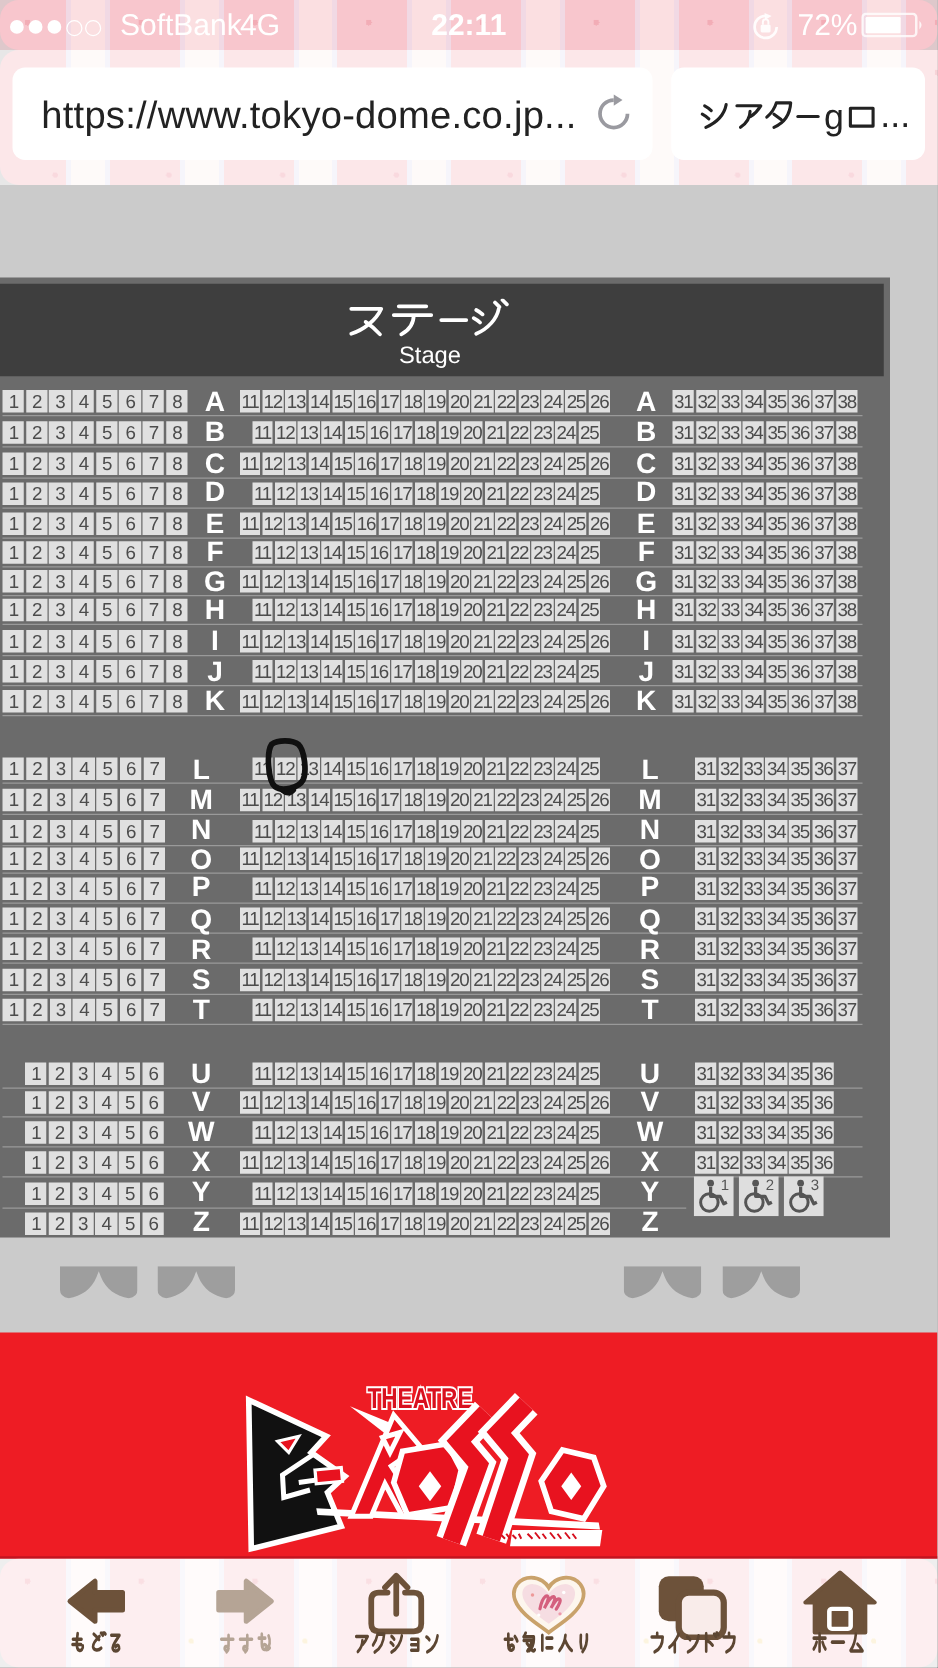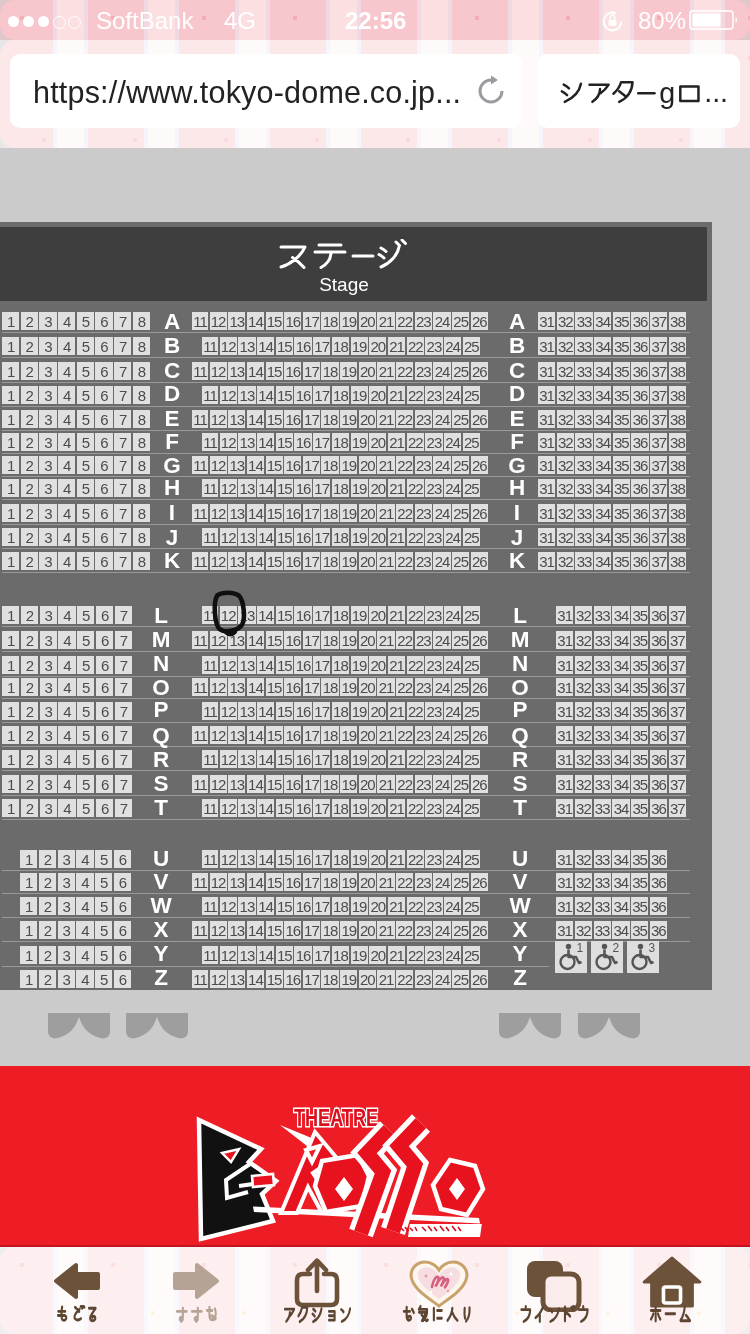--- a/index.html
+++ b/index.html
@@ -56,32 +56,32 @@
       <div class="ov"></div>
 
   <span class="sdot" style="left:8px;background:#fff"></span>
   <span class="sdot" style="left:23px;background:#fff"></span>
   <span class="sdot" style="left:38px;background:#fff"></span>
   <span class="sdot" style="left:53px;border:1.5px solid #fff"></span>
   <span class="sdot" style="left:68px;border:1.5px solid #fff"></span>
 
   <span class="sbtxt" style="left:96px;">SoftBank</span>
 
-  <span class="sbtxt" style="left:224px;">4G</span>
-
-  <span class="sbtxt" style="left:345px;font-weight:bold;">22:56</span>
+  <span class="sbtxt" style="left:192px;">4G</span>
+
+  <span class="sbtxt" style="left:345px;font-weight:bold;">22:11</span>
 
   <svg class="abs" style="left:601px;top:10px" width="23" height="23" viewBox="0 0 26 26">
     <path d="M13 3 A10 10 0 1 0 23 13" fill="none" stroke="rgba(255,255,255,.9)" stroke-width="2.4"></path>
     <path d="M12 0.5 L18.5 3.2 L12.5 6.5 Z" fill="rgba(255,255,255,.9)"></path>
     <rect x="8.5" y="11" width="9" height="7" rx="1.2" fill="rgba(255,255,255,.9)"></rect>
     <path d="M10.5 11 v-2.5 a2.5 2.5 0 0 1 5 0 V 11" fill="none" stroke="rgba(255,255,255,.9)" stroke-width="1.8"></path>
   </svg>
 
-  <span class="sbtxt" style="left:638px;">80%</span>
+  <span class="sbtxt" style="left:638px;">72%</span>
 
   <svg class="abs" style="left:689px;top:10px" width="52" height="20" viewBox="0 0 52 20">
     <rect x="1" y="1" width="43" height="18" rx="3" fill="none" stroke="rgba(255,255,255,.8)" stroke-width="2"></rect>
     <rect x="3.5" y="3.5" width="28" height="13" rx="1" fill="#fff"></rect>
     <path d="M46.5 6.5 q3.5 3.5 0 7 Z" fill="rgba(255,255,255,.8)"></path>
   </svg>
 </div>
 
 <div id="urlbar" class="abs wp">
       <div class="ov"></div>

